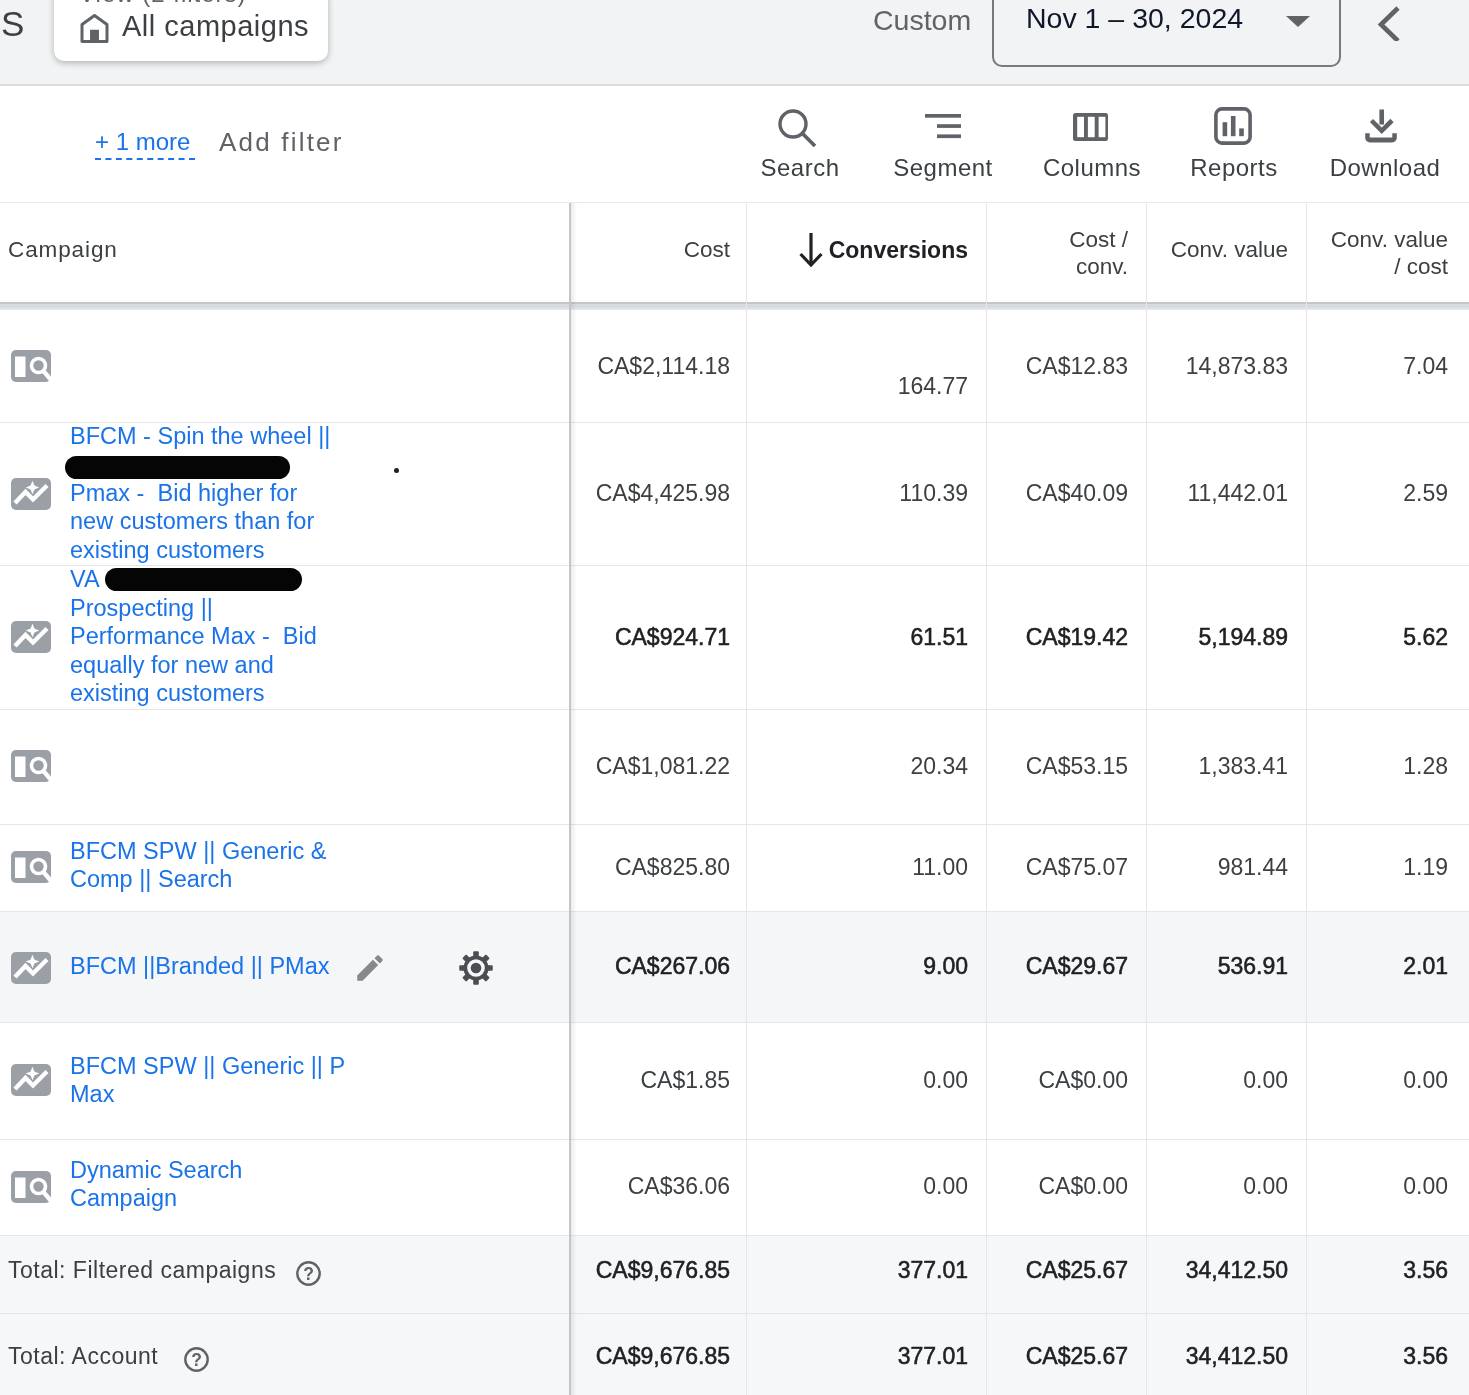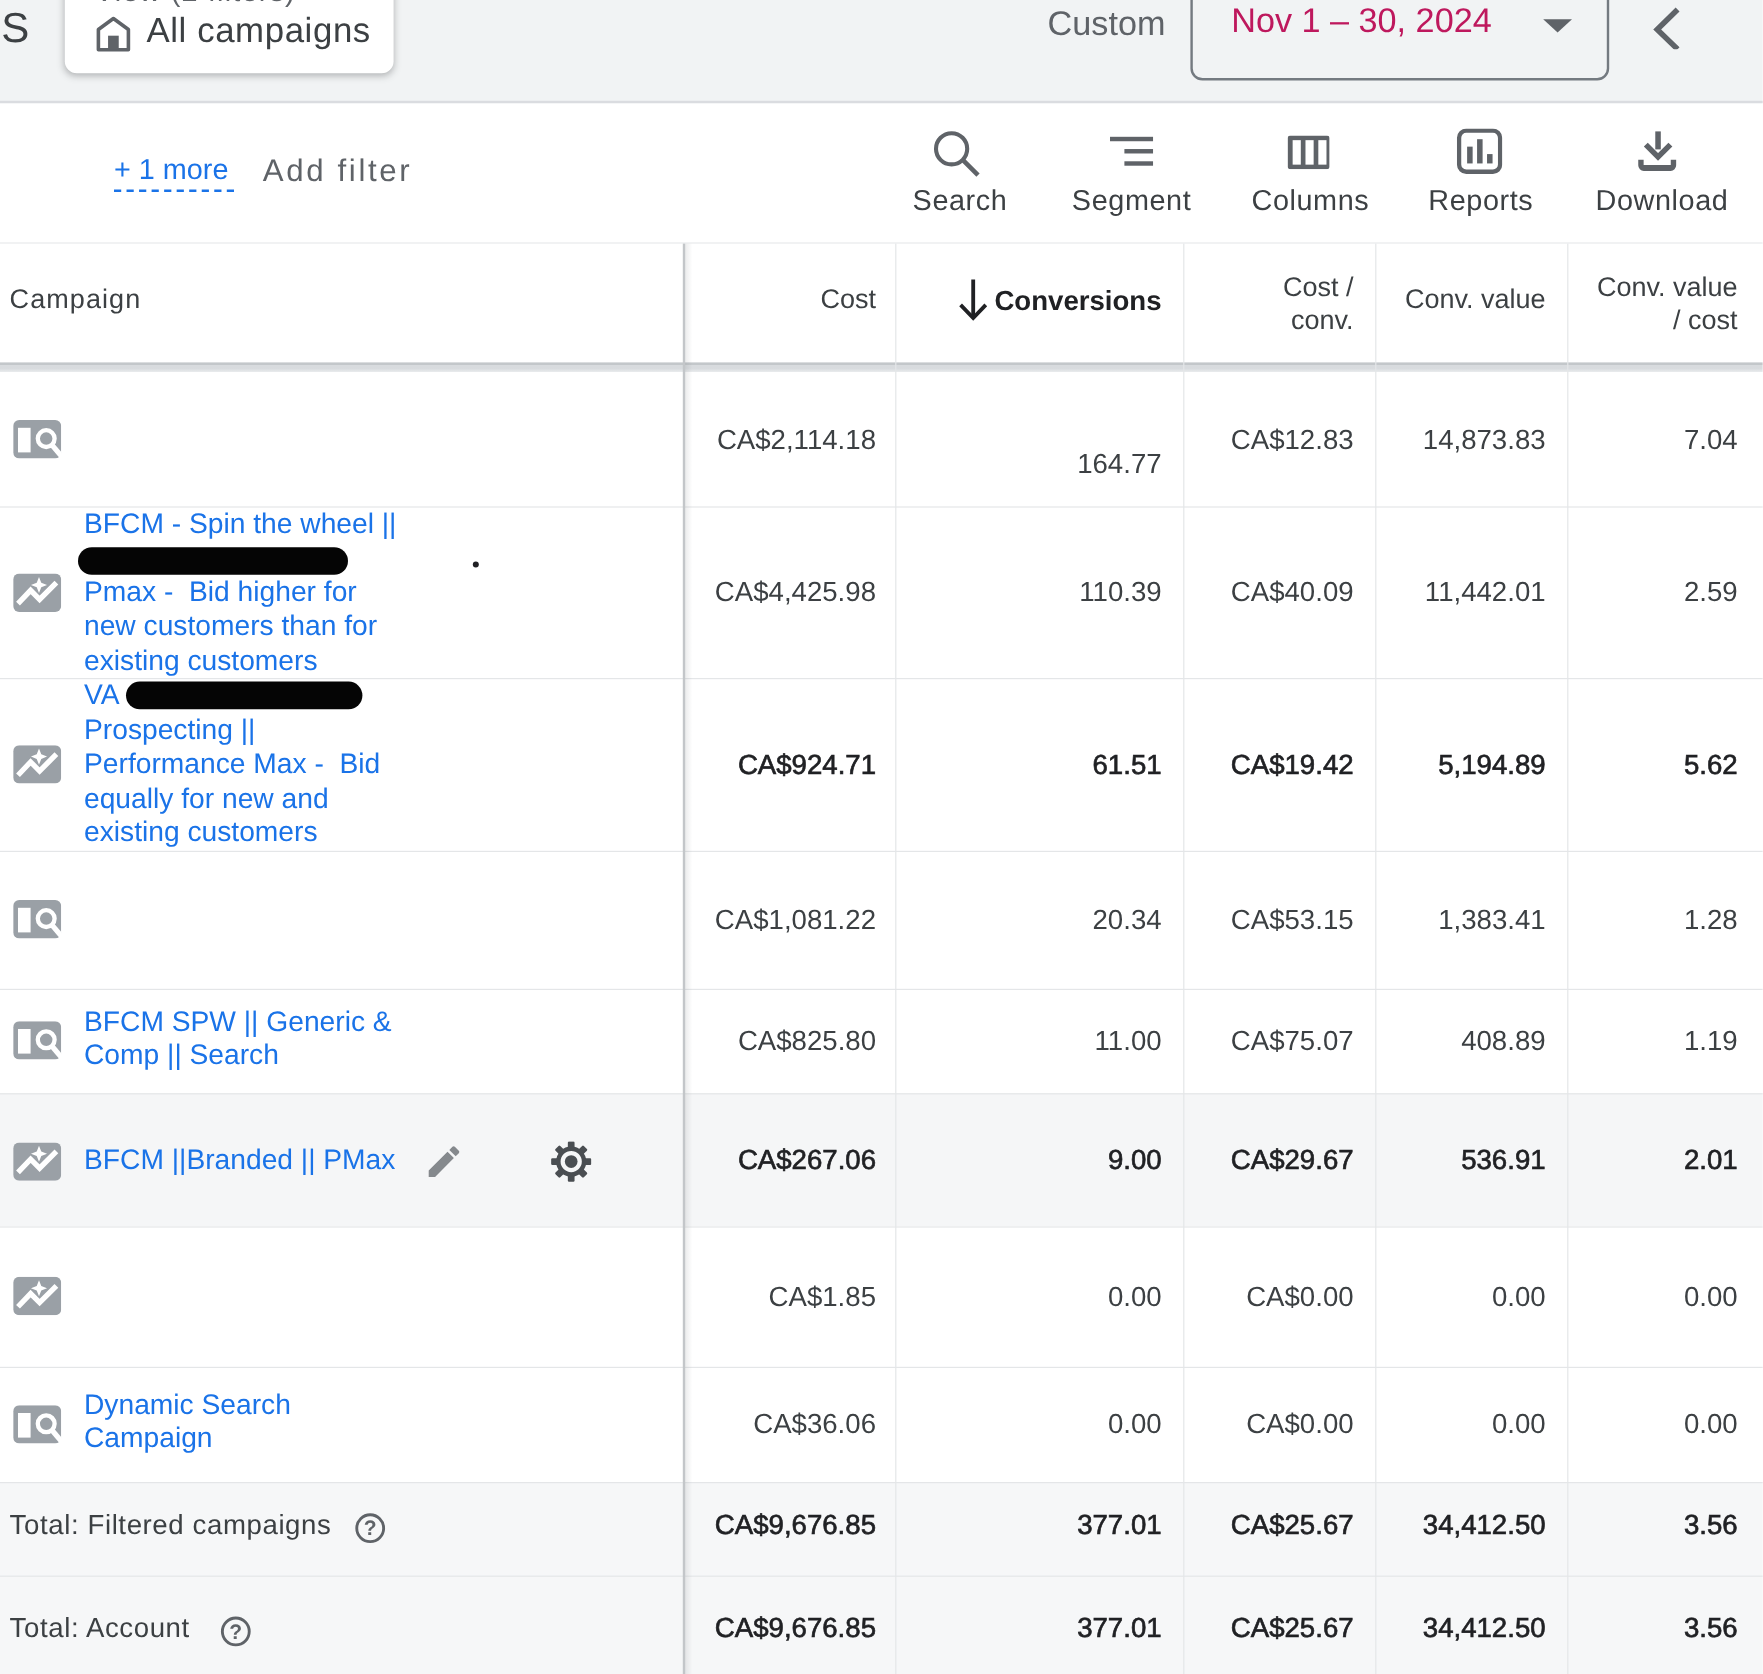--- a/index.html
+++ b/index.html
@@ -24,21 +24,21 @@
   <div class="abs" style="left:1px;top:6px;font-size:35px;line-height:36px;color:#3c4043">S</div>
   <div class="card"></div>
   <div class="abs" style="left:79px;top:-18px;font-size:24px;line-height:24px;color:#5f6368;letter-spacing:1px">View (2 filters)</div>
   <svg class="abs" style="left:79px;top:13px" width="31" height="31" viewBox="0 0 30 30">
       <path d="M2.9 27.6 V11.2 L15 2.4 L27.1 11.2 V27.6 Z" fill="none" stroke="#5f6368" stroke-width="2.9" stroke-linejoin="round"></path>
       <rect x="10.7" y="16.2" width="8.6" height="11.4" fill="#5f6368"></rect>
     </svg>
   <div class="abs" style="left:122px;top:11px;font-size:29px;line-height:30px;color:#3c4043;letter-spacing:.5px">All campaigns</div>
   <div class="abs" style="left:873px;top:5px;font-size:28.5px;line-height:30px;color:#5f6368">Custom</div>
   <div class="datebox"></div>
-  <div class="abs" style="left:1026px;top:3px;font-size:28.5px;line-height:30px;color:#be185d">Nov 1 – 30, 2024</div>
+  <div class="abs" style="left:1026px;top:3px;font-size:28.5px;line-height:30px;color:#0f172a">Nov 1 – 30, 2024</div>
   <div class="tri" style="left:1286px;top:16px"></div>
   <svg class="abs" style="left:1372px;top:5px" width="34" height="36" viewBox="0 0 34 36">
       <path d="M26 3 L9 19.5 L26 36" fill="none" stroke="#5f6368" stroke-width="4.6"></path>
     </svg>
 
   <div class="abs" style="left:95px;top:128px;font-size:24px;line-height:28.6px;color:#1a73e8">+ 1 more</div>
   <div class="abs" style="left:95px;top:158px;width:100px;border-top:2.5px dashed #1a73e8"></div>
   <div class="abs" style="left:219px;top:128px;font-size:26px;line-height:28.6px;color:#5f6368;letter-spacing:2.2px">Add filter</div>
 
   <svg class="abs" style="left:775px;top:106px" width="46" height="44" viewBox="0 0 46 44">
@@ -151,38 +151,39 @@
   <svg class="abs" style="left:11px;top:851.0px" width="40" height="32" viewBox="0 0 40 32">
       <rect width="40" height="32" rx="5" fill="#9aa0a6"></rect>
       <rect x="4" y="6.5" width="10.5" height="20.5" fill="#fff"></rect>
       <circle cx="27.5" cy="15.5" r="7" fill="none" stroke="#fff" stroke-width="3.6"></circle>
       <line x1="32.2" y1="20.7" x2="40.5" y2="30.5" stroke="#fff" stroke-width="4.4"></line>
     </svg>
   <div class="cname" style="top:836.7px">BFCM SPW || Generic &amp;<br>Comp || Search</div>
   <div class="num" style="right:739px;top:852.7px">CA$825.80</div>
   <div class="num" style="right:501px;top:852.7px">11.00</div>
   <div class="num" style="right:341px;top:852.7px">CA$75.07</div>
-  <div class="num" style="right:181px;top:852.7px">408.89</div>
+  <div class="num" style="right:181px;top:852.7px">981.44</div>
   <div class="num" style="right:21px;top:852.7px">1.19</div>
   <svg class="abs" style="left:11px;top:952.2px" width="40" height="32" viewBox="0 0 40 32">
       <rect width="40" height="32" rx="5" fill="#9aa0a6"></rect>
       <polyline points="4,25 14.5,14 22,21.5 36,7.5" fill="none" stroke="#fff" stroke-width="4.4"></polyline>
       <path d="M21.5 2.8 L23.4 7.6 L28.2 9.5 L23.4 11.4 L21.5 16.2 L19.6 11.4 L14.8 9.5 L19.6 7.6 Z" fill="#fff"></path>
     </svg>
   <div class="cname" style="top:952.2px">BFCM ||Branded || PMax</div>
   <div class="num numb" style="right:739px;top:952.0px">CA$267.06</div>
   <div class="num numb" style="right:501px;top:952.0px">9.00</div>
   <div class="num numb" style="right:341px;top:952.0px">CA$29.67</div>
   <div class="num numb" style="right:181px;top:952.0px">536.91</div>
   <div class="num numb" style="right:21px;top:952.0px">2.01</div>
   <svg class="abs" style="left:11px;top:1064.2px" width="40" height="32" viewBox="0 0 40 32">
       <rect width="40" height="32" rx="5" fill="#9aa0a6"></rect>
       <polyline points="4,25 14.5,14 22,21.5 36,7.5" fill="none" stroke="#fff" stroke-width="4.4"></polyline>
       <path d="M21.5 2.8 L23.4 7.6 L28.2 9.5 L23.4 11.4 L21.5 16.2 L19.6 11.4 L14.8 9.5 L19.6 7.6 Z" fill="#fff"></path>
     </svg>
+  <div class="cname" style="top:1051.7px">BFCM SPW || Generic || P<br>Max</div>
   <div class="num" style="right:739px;top:1066.0px">CA$1.85</div>
   <div class="num" style="right:501px;top:1066.0px">0.00</div>
   <div class="num" style="right:341px;top:1066.0px">CA$0.00</div>
   <div class="num" style="right:181px;top:1066.0px">0.00</div>
   <div class="num" style="right:21px;top:1066.0px">0.00</div>
   <svg class="abs" style="left:11px;top:1170.5px" width="40" height="32" viewBox="0 0 40 32">
       <rect width="40" height="32" rx="5" fill="#9aa0a6"></rect>
       <rect x="4" y="6.5" width="10.5" height="20.5" fill="#fff"></rect>
       <circle cx="27.5" cy="15.5" r="7" fill="none" stroke="#fff" stroke-width="3.6"></circle>
       <line x1="32.2" y1="20.7" x2="40.5" y2="30.5" stroke="#fff" stroke-width="4.4"></line>

